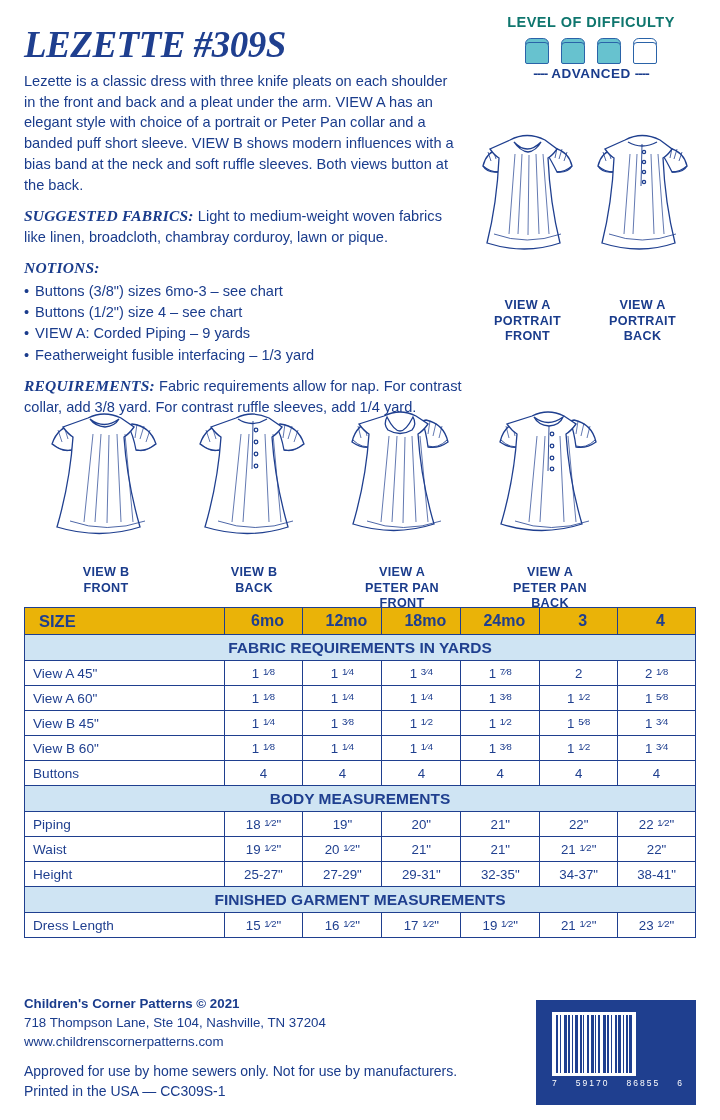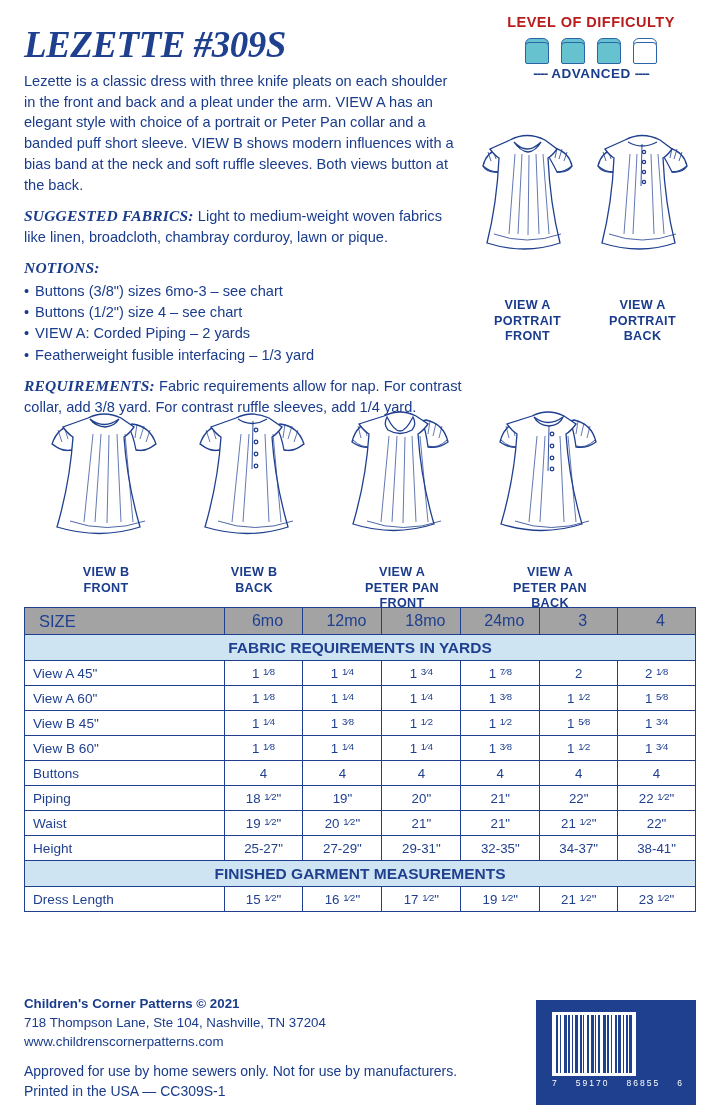--- a/index.html
+++ b/index.html
@@ -28,21 +28,21 @@
   .difficulty {
     position:absolute;
     right:24px; top:14px;
     width:210px;
     text-align:center;
   }
   .difficulty .dlabel {
     font-size:14.5px;
     font-weight:bold;
     letter-spacing:0.5px;
-    color:#b91c1c;
+    color:#0f766e;
   }
   .thimbles { display:flex; justify-content:center; gap:6px; margin-top:6px; }
   .thimble { width:30px; height:28px; position:relative; }
   .thimble .body {
     position:absolute; left:3px; top:6px; width:24px; height:22px;
     border-radius:4px 4px 2px 2px;
     border:1.5px solid #2a63a8;
   }
   .thimble .cap {
     position:absolute; left:3px; top:2px; width:24px; height:8px;
@@ -102,23 +102,23 @@
   table td, table th {
     border:1px solid #1f3f8f;
     padding:3.5px 6px;
     text-align:center;
     color:#1f3f8f;
     font-weight:normal;
     height:25px;
   }
   table th.sizehd, td.rowlabel { text-align:left; }
   tr.headrow th {
-    font-weight:normal;
+    font-weight:bold;
     font-size:16px;
-    background:#a3a3a3;
+    background:#eab308;
     padding-left:14px;
   }
   tr.headrow th.sizehd { font-size:16.5px; }
   tr.sectionrow td {
     font-weight:bold;
     font-size:15.5px;
     text-align:center;
     background:#cfe4f3;
   }
   td.rowlabel { font-size:13.6px; padding-left:8px; }
@@ -184,21 +184,21 @@
 
   <p class="sect">
     <span class="hd">SUGGESTED FABRICS:</span><span> Light to medium-weight woven fabrics like linen, broadcloth, chambray corduroy, lawn or pique.</span>
   </p>
 
   <div class="sect">
     <span class="hd">NOTIONS:</span>
     <ul class="notions">
       <li>Buttons (3/8") sizes 6mo-3 – see chart</li>
       <li>Buttons (1/2") size 4 – see chart</li>
-      <li>VIEW A: Corded Piping – 2 yards</li>
+      <li>VIEW A: Corded Piping – 9 yards</li>
       <li>Featherweight fusible interfacing – 1/3 yard</li>
     </ul>
   </div>
 
   <p class="sect req">
     <span class="hd">REQUIREMENTS:</span><span> Fabric requirements allow for nap. For contrast collar, add 3/8 yard. For contrast ruffle sleeves, add 1/4 yard.</span>
   </p>
 
   <div class="topfigs">
     <div class="figrow">
@@ -406,20 +406,23 @@
         <tr>
           <td class="rowlabel">Buttons</td>
           <td>4</td>
           <td>4</td>
           <td>4</td>
           <td>4</td>
           <td>4</td>
           <td>4</td>
         </tr>
 
+        <tr class="sectionrow">
+          <td colspan="7">BODY MEASUREMENTS</td>
+        </tr>
         <tr>
           <td class="rowlabel">Piping</td>
           <td>18 <span class="frac">1⁄2</span>"</td>
           <td>19"</td>
           <td>20"</td>
           <td>21"</td>
           <td>22"</td>
           <td>22 <span class="frac">1⁄2</span>"</td>
         </tr>
         <tr>

